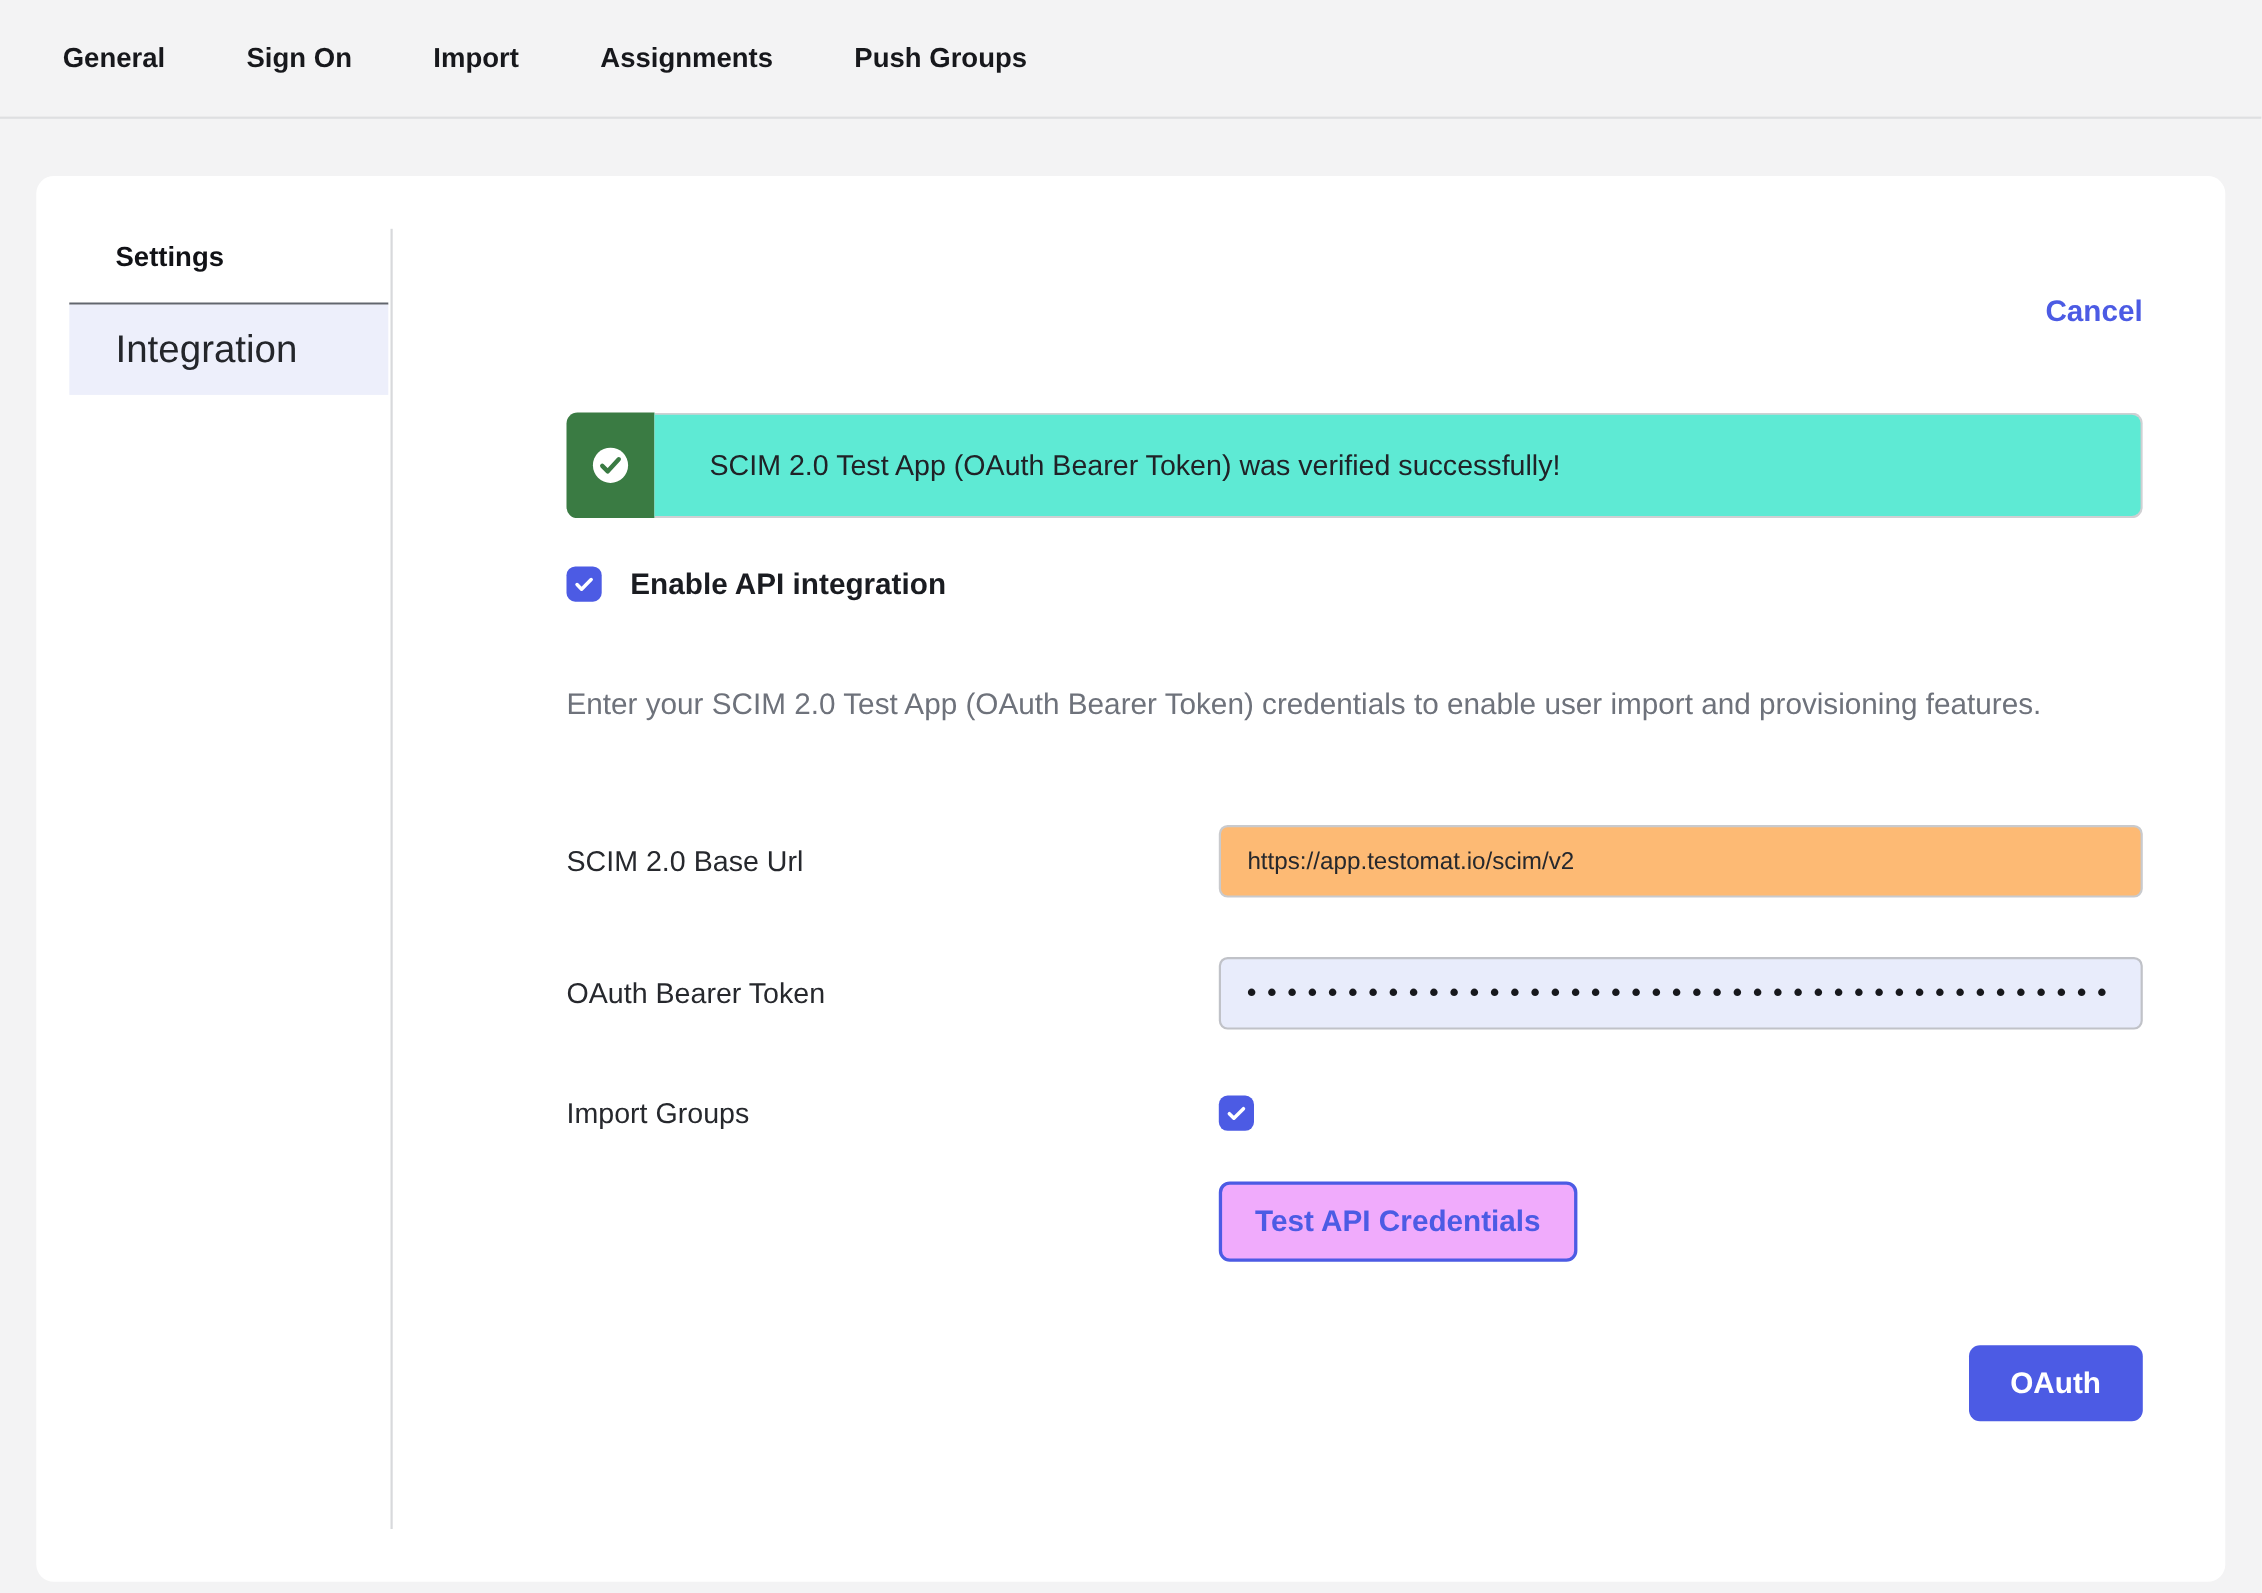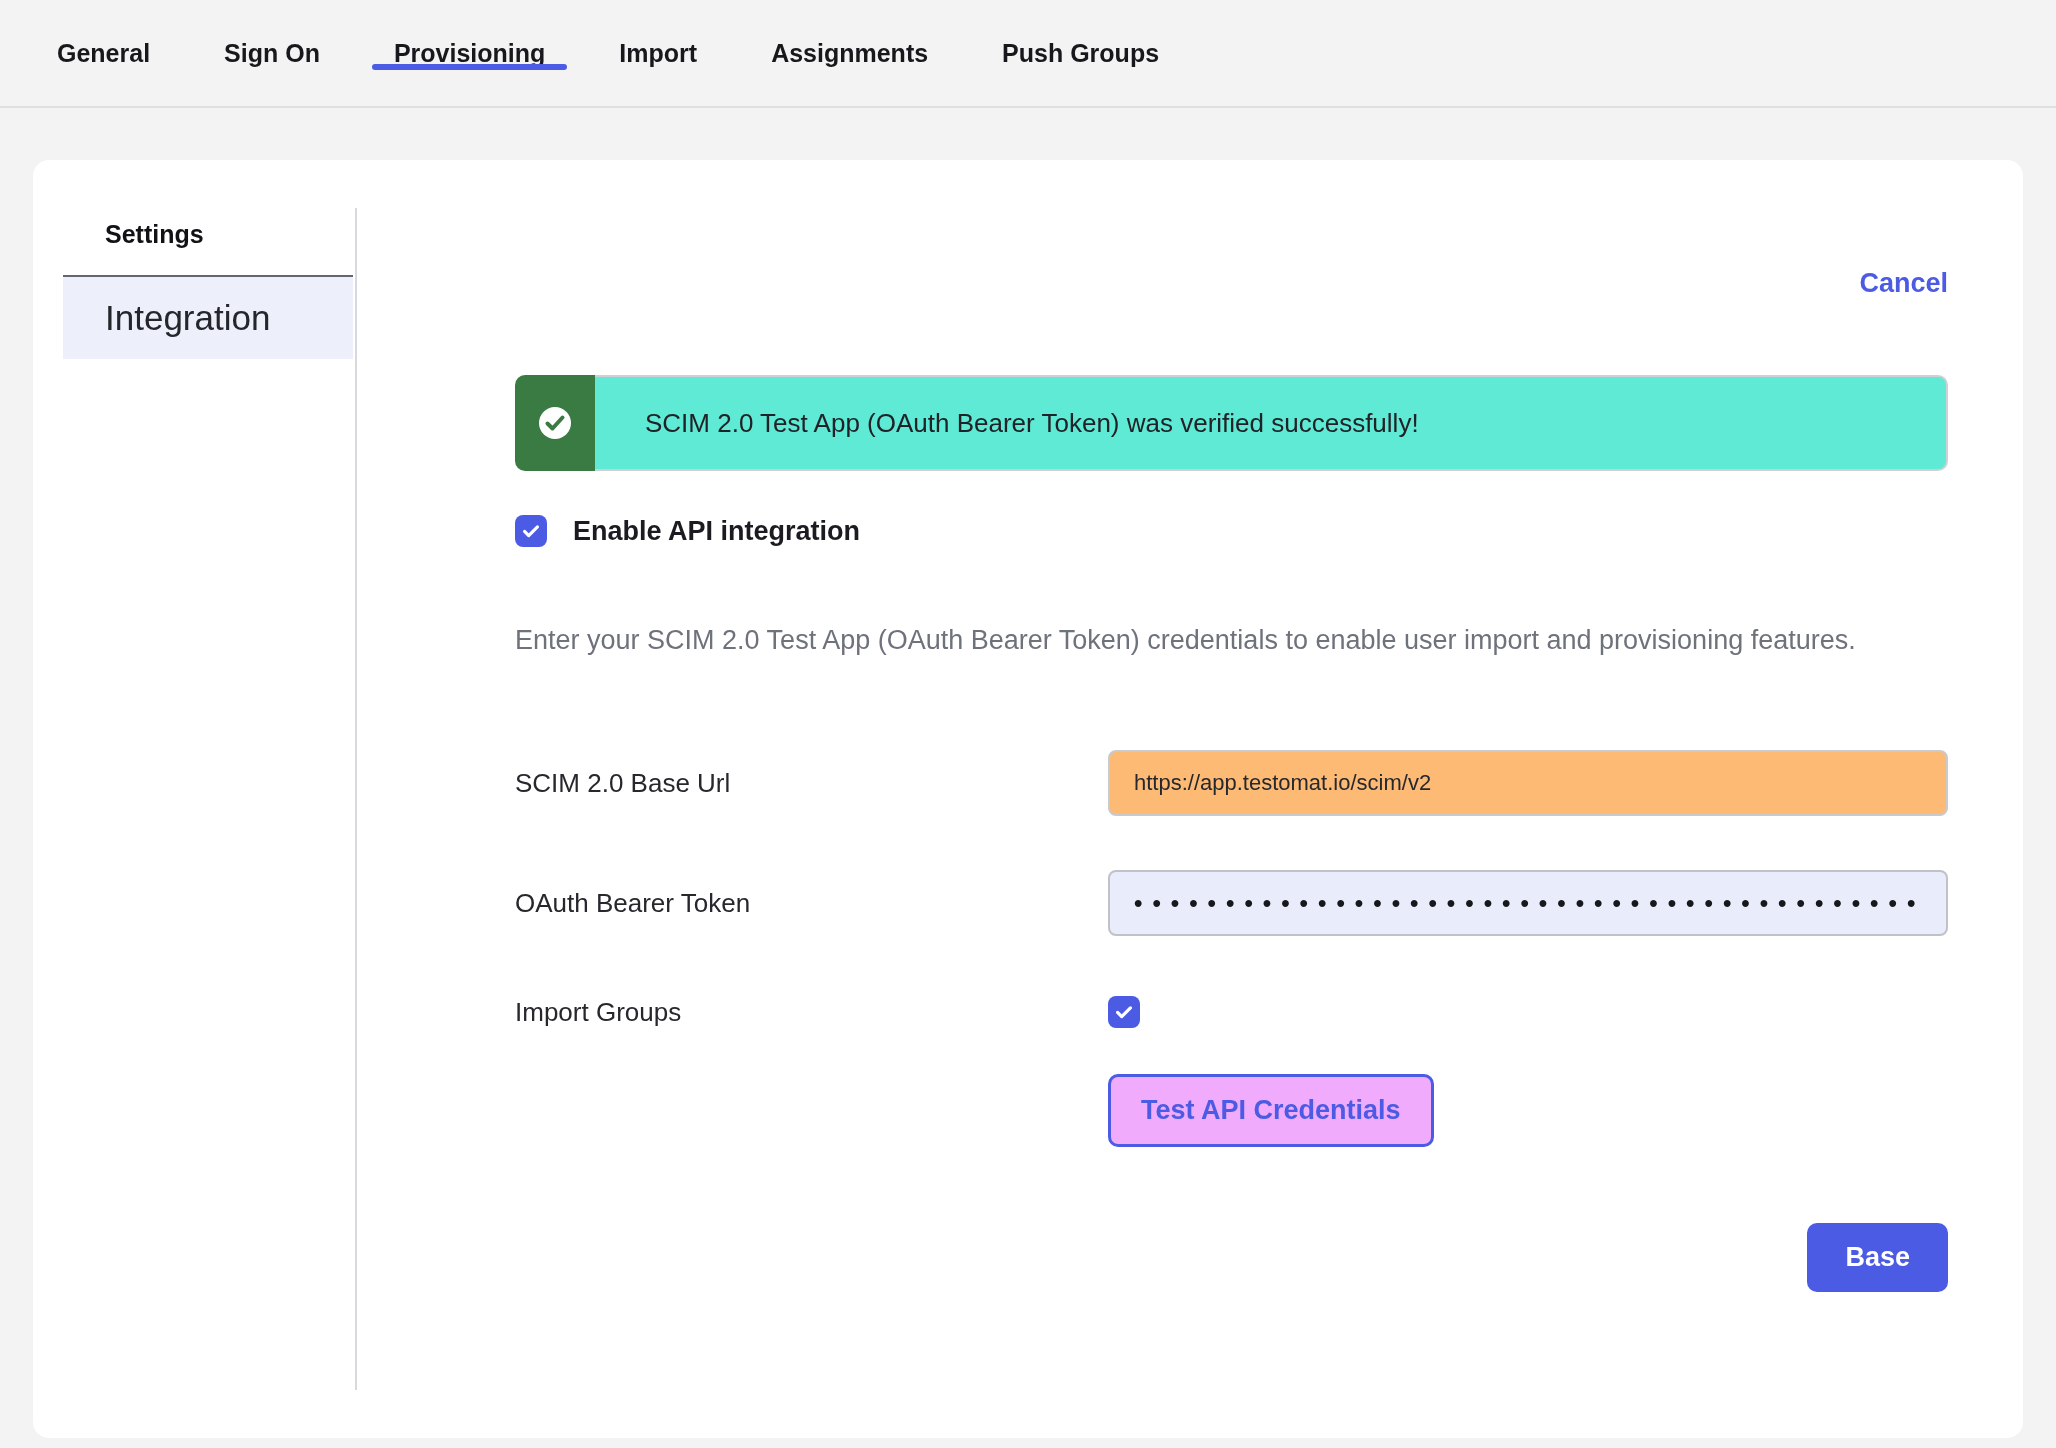--- a/index.html
+++ b/index.html
@@ -198,21 +198,20 @@
     padding: 19px 38px;
     cursor: pointer;
   }
 </style>
 </head>
 <body>
 
 <nav class="tab-bar">
   <div class="tab">General</div>
   <div class="tab">Sign On</div>
-  <div class="tab active">Provisioning</div>
   <div class="tab">Import</div>
   <div class="tab">Assignments</div>
   <div class="tab">Push Groups</div>
 </nav>
 
 <main class="card">
 
   <aside class="sidebar">
     <div class="sidebar-heading">Settings</div>
     <div class="sidebar-item selected">Integration</div>
@@ -264,17 +263,17 @@
           <path d="M5 12.5l4.5 4.5L19 7.5" stroke="#ffffff" stroke-width="3.5" fill="none" stroke-linecap="round" stroke-linejoin="round"></path>
         </svg>
       </div>
     </div>
 
     <div class="button-row">
       <button class="test-button">Test API Credentials</button>
     </div>
 
     <div class="save-row">
-      <button class="save-button">Base</button>
+      <button class="save-button">OAuth</button>
     </div>
 
   </section>
 </main>
 
 </body></html>

